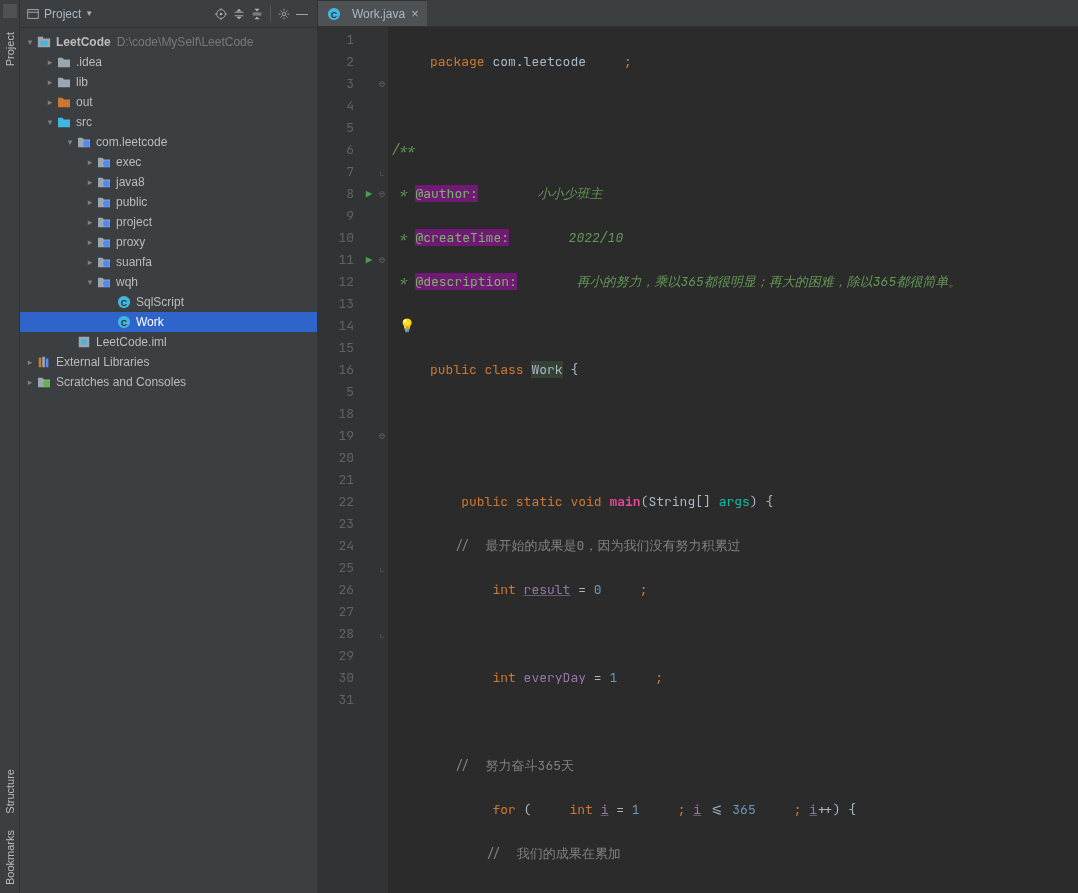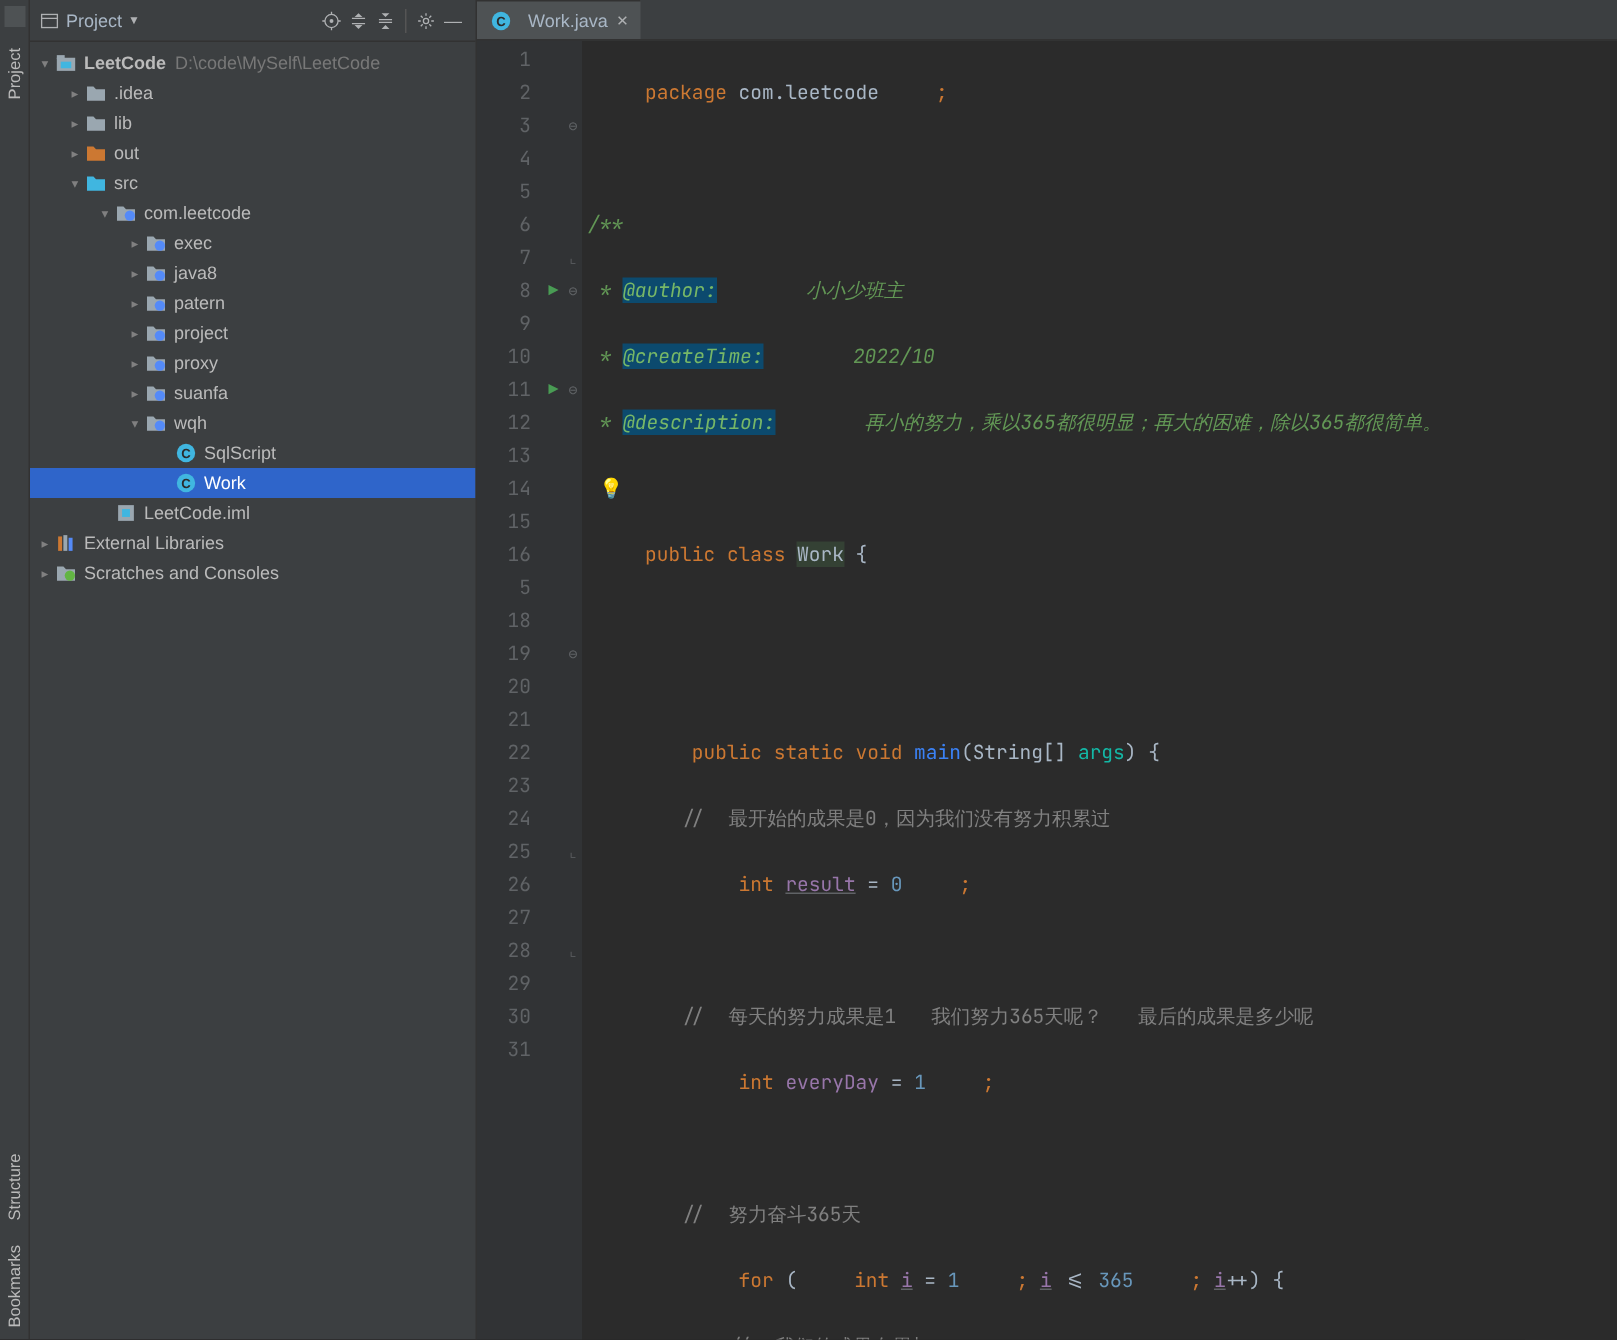--- a/index.html
+++ b/index.html
@@ -34,27 +34,27 @@
 .marks { width:14px; background:#313335; padding-top:2px;}
 .marks div{height:22px;display:flex;align-items:center;justify-content:center;}
 .fold { width:12px; background:#313335; color:#606366; padding-top:2px;}
 .fold div{height:22px;display:flex;align-items:center;justify-content:center;font-size:10px;}
 .code { flex:1; padding-left:4px; padding-top:2px; white-space:pre; }
 .code div{height:22px;}
 .kw{color:#cc7832;margin-left:38px;}
 .pkg{color:#a9b7c6;}
 .cm{color:#808080;}
 .doc{color:#629755;font-style:italic;}
-.doc-tag{background:#0c4a6e;color:#77b767;font-style:italic;}
+.doc-tag{background:#701a75;color:#77b767;}
 .doc-txt{color:#629755;font-style:italic;margin-left:44px;}
 .cls{color:#a9b7c6;}
 .num{color:#6897bb;}
 .var{color:#9876aa;}
 .param{color:#14b8a6;}
-.mtd{color:#3b82f6;}
+.mtd{color:#ec4899;font-weight:bold;}
 .underline{text-decoration:underline;text-decoration-color:#606366;}
 .run-mark{color:#499c54;font-size:11px;}
 .bulb{color:#ffc66d;}
 .hl-class{background:#344134;}
 </style>
 </head>
 <body>
 
 <div class="sidebar-rail">
   <div style="width:14px;height:14px;background:#4e5254;margin-bottom:6px;"></div>
@@ -186,21 +186,21 @@
         <span class="name">java8</span>
       </div>
     <div class="node" style="padding-left:64px;">
         <span class="arrow">▸</span>
         <span class="icn folder">
           <svg width="14" height="12" viewBox="0 0 16 14">
             <path d="M1 2h5l2 2h7v9H1z" fill="#9aa7b0"></path>
             <circle cx="11" cy="9" r="4" fill="#548af7"></circle>
           </svg>
         </span>
-        <span class="name">patern</span>
+        <span class="name">public</span>
       </div>
     <div class="node" style="padding-left:64px;">
         <span class="arrow">▸</span>
         <span class="icn folder">
           <svg width="14" height="12" viewBox="0 0 16 14">
             <path d="M1 2h5l2 2h7v9H1z" fill="#9aa7b0"></path>
             <circle cx="11" cy="9" r="4" fill="#548af7"></circle>
           </svg>
         </span>
         <span class="name">project</span>
@@ -410,21 +410,20 @@
 <div><span class="doc"> * </span><span class="doc-tag">@createTime:</span><span class="doc-txt">  2022/10</span></div>
 <div><span class="doc"> * </span><span class="doc-tag">@description:</span><span class="doc-txt">  再小的努力，乘以365都很明显；再大的困难，除以365都很简单。</span></div>
 <div> <span class="bulb">💡</span></div>
 <div><span class="kw">public class </span><span class="cls hl-class">Work</span><span> {</span></div>
 <div></div>
 <div></div>
 <div><span>    </span><span class="kw">public static void </span><span class="mtd">main</span><span>(</span><span>String</span><span>[] </span><span class="param">args</span><span>) {</span></div>
 <div><span class="cm">        //  最开始的成果是0，因为我们没有努力积累过</span></div>
 <div><span>        </span><span class="kw">int </span><span class="var underline">result</span><span> = </span><span class="num">0</span><span class="kw">;</span></div>
 <div></div>
-<div><span class="cm">        //  每天的努力成果是1   我们努力365天呢？   最后的成果是多少呢</span></div>
 <div><span>        </span><span class="kw">int </span><span class="var">everyDay</span><span> = </span><span class="num">1</span><span class="kw">;</span></div>
 <div></div>
 <div><span class="cm">        //  努力奋斗365天</span></div>
 <div><span>        </span><span class="kw">for </span><span>(</span><span class="kw">int </span><span class="var underline">i</span><span> = </span><span class="num">1</span><span class="kw">; </span><span class="var underline">i</span><span> &lt;= </span><span class="num">365</span><span class="kw">; </span><span class="var underline">i</span><span>++) {</span></div>
 <div><span class="cm">            //  我们的成果在累加</span></div>
 
 
 
 
 

